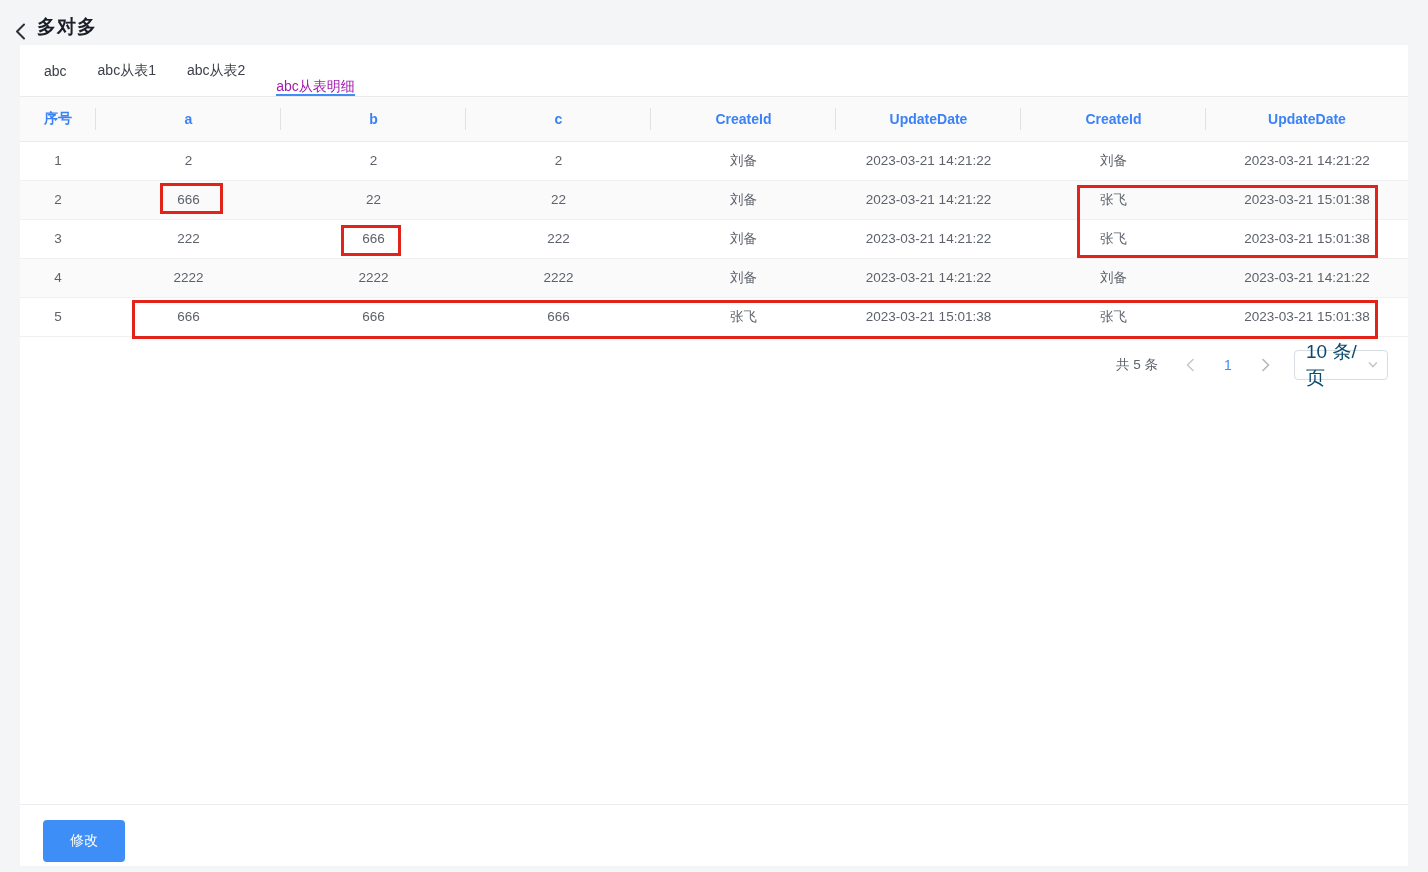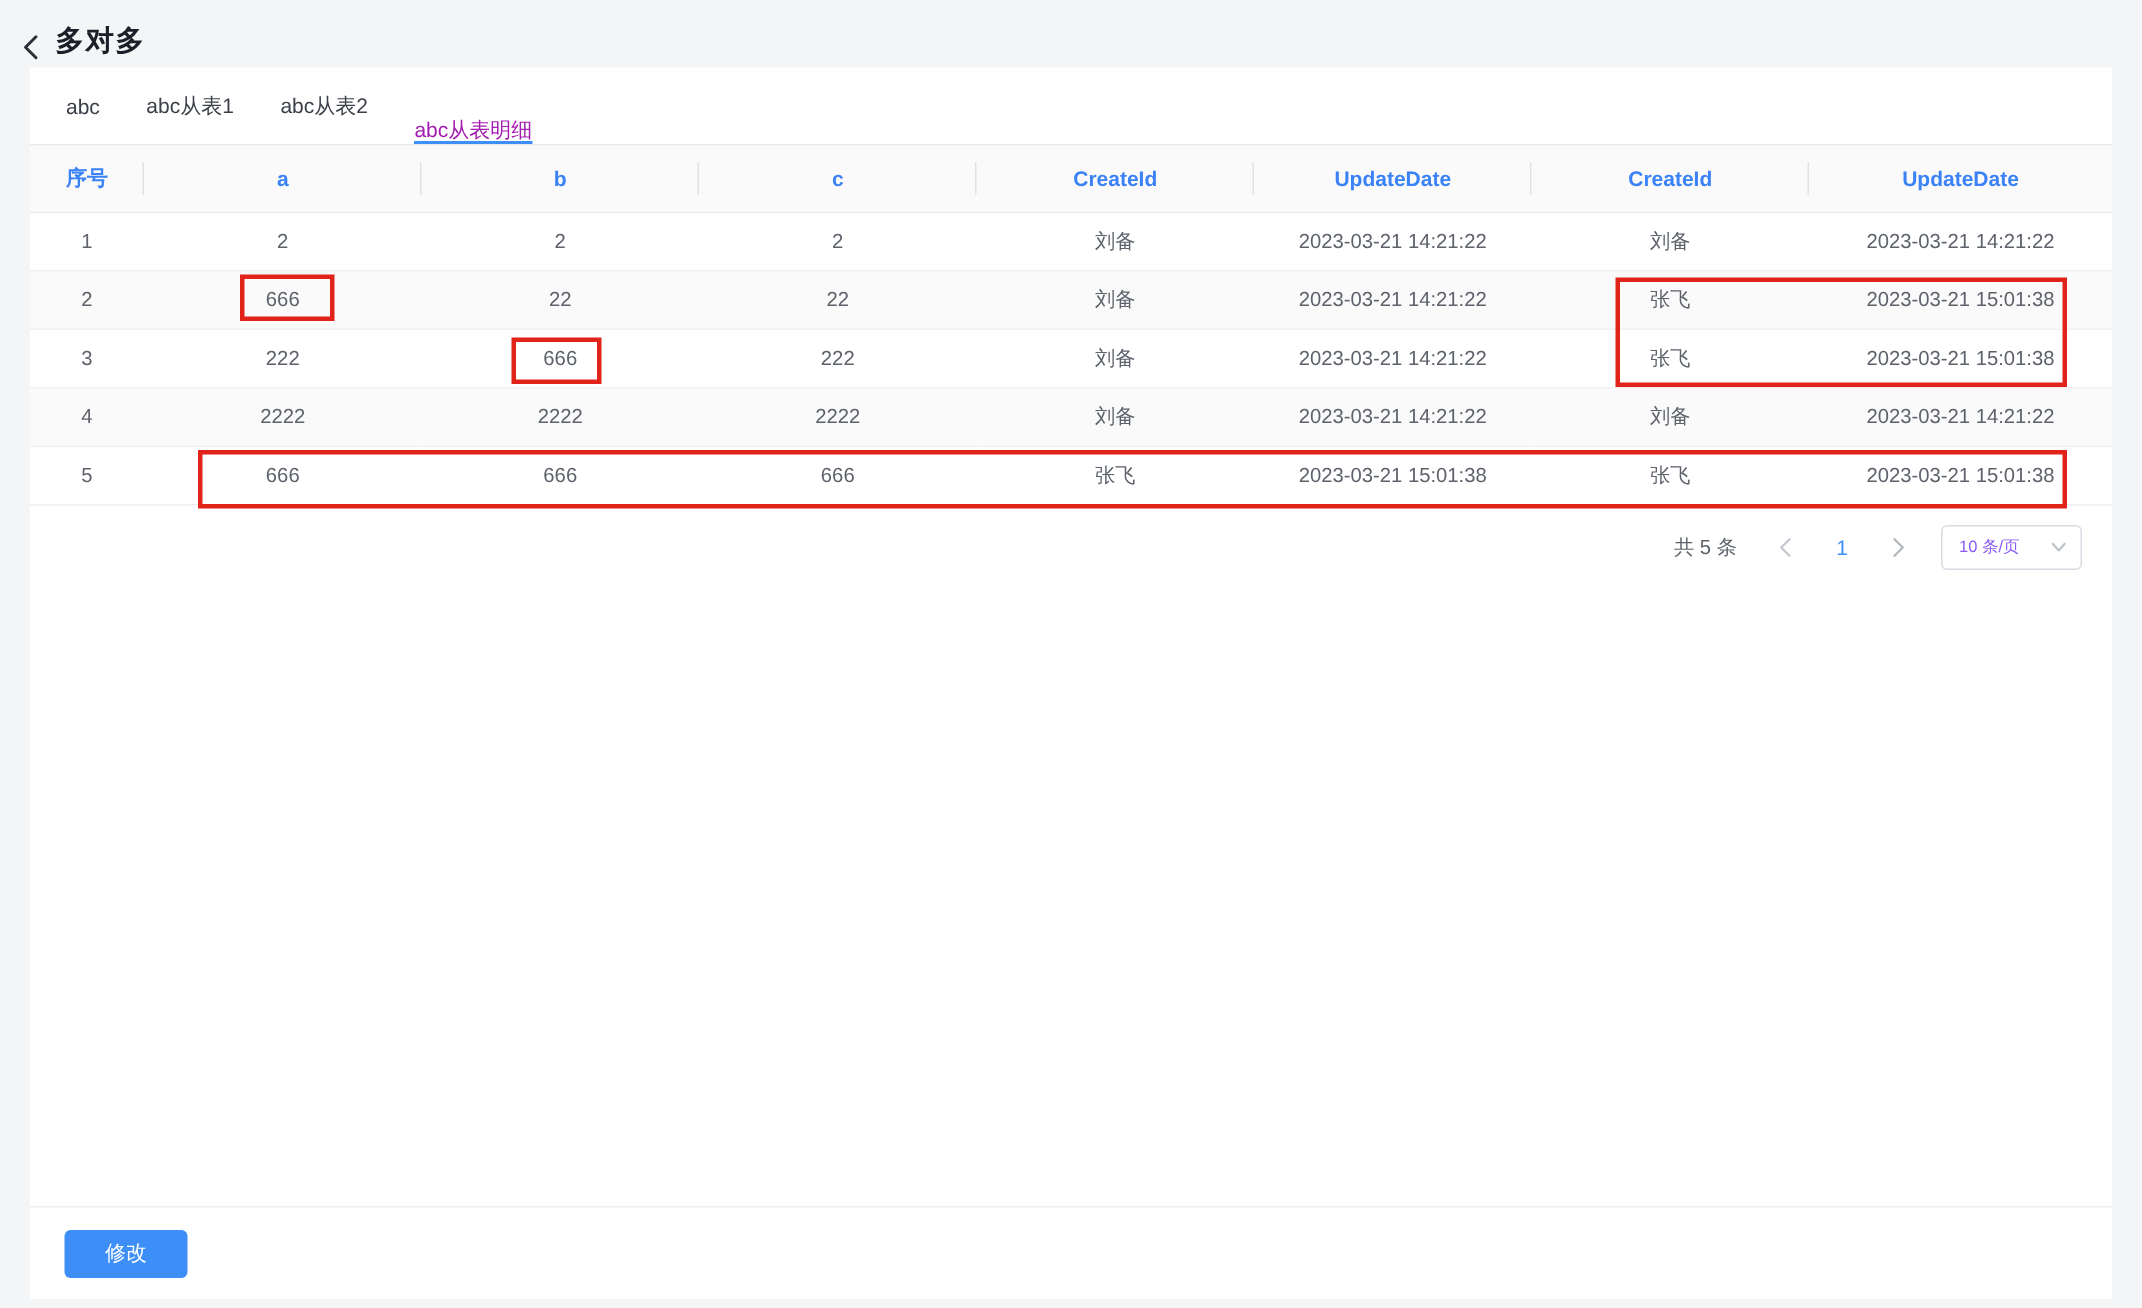--- a/index.html
+++ b/index.html
@@ -82,32 +82,32 @@
     width: 36px; height: 32px; display: inline-flex;
     align-items: center; justify-content: center;
     font-size: 14px; color: #3d8ef7; cursor: pointer; margin: 0 4px;
   }
   .pg-size {
     margin-left: 12px;
     width: 94px; height: 30px;
     border: 1px solid #d8dce3; border-radius: 4px;
     display: inline-flex; align-items: center; justify-content: space-between;
     padding: 0 9px 0 11px;
-    font-size: 11px; color: #8b5cf6;
+    font-size: 19px; color: #0c4a6e;
     background: #fff; cursor: pointer;
   }
 
   
   .footer-divider {
     position: absolute; left: 0; right: 0; top: 759px;
     height: 1px; background: #ebedf0;
   }
   .modify-button {
     position: absolute; left: 23px; top: 775px;
-    width: 82px; height: 32px;
+    width: 82px; height: 42px;
     background: #3d8ef7; color: #ffffff;
     font-size: 14px; font-family: inherit;
     border: none; border-radius: 4px; cursor: pointer;
   }
 
   
   .annotation-box {
     position: absolute; border: 3px solid #e2231a;
     pointer-events: none; z-index: 10;
   }

